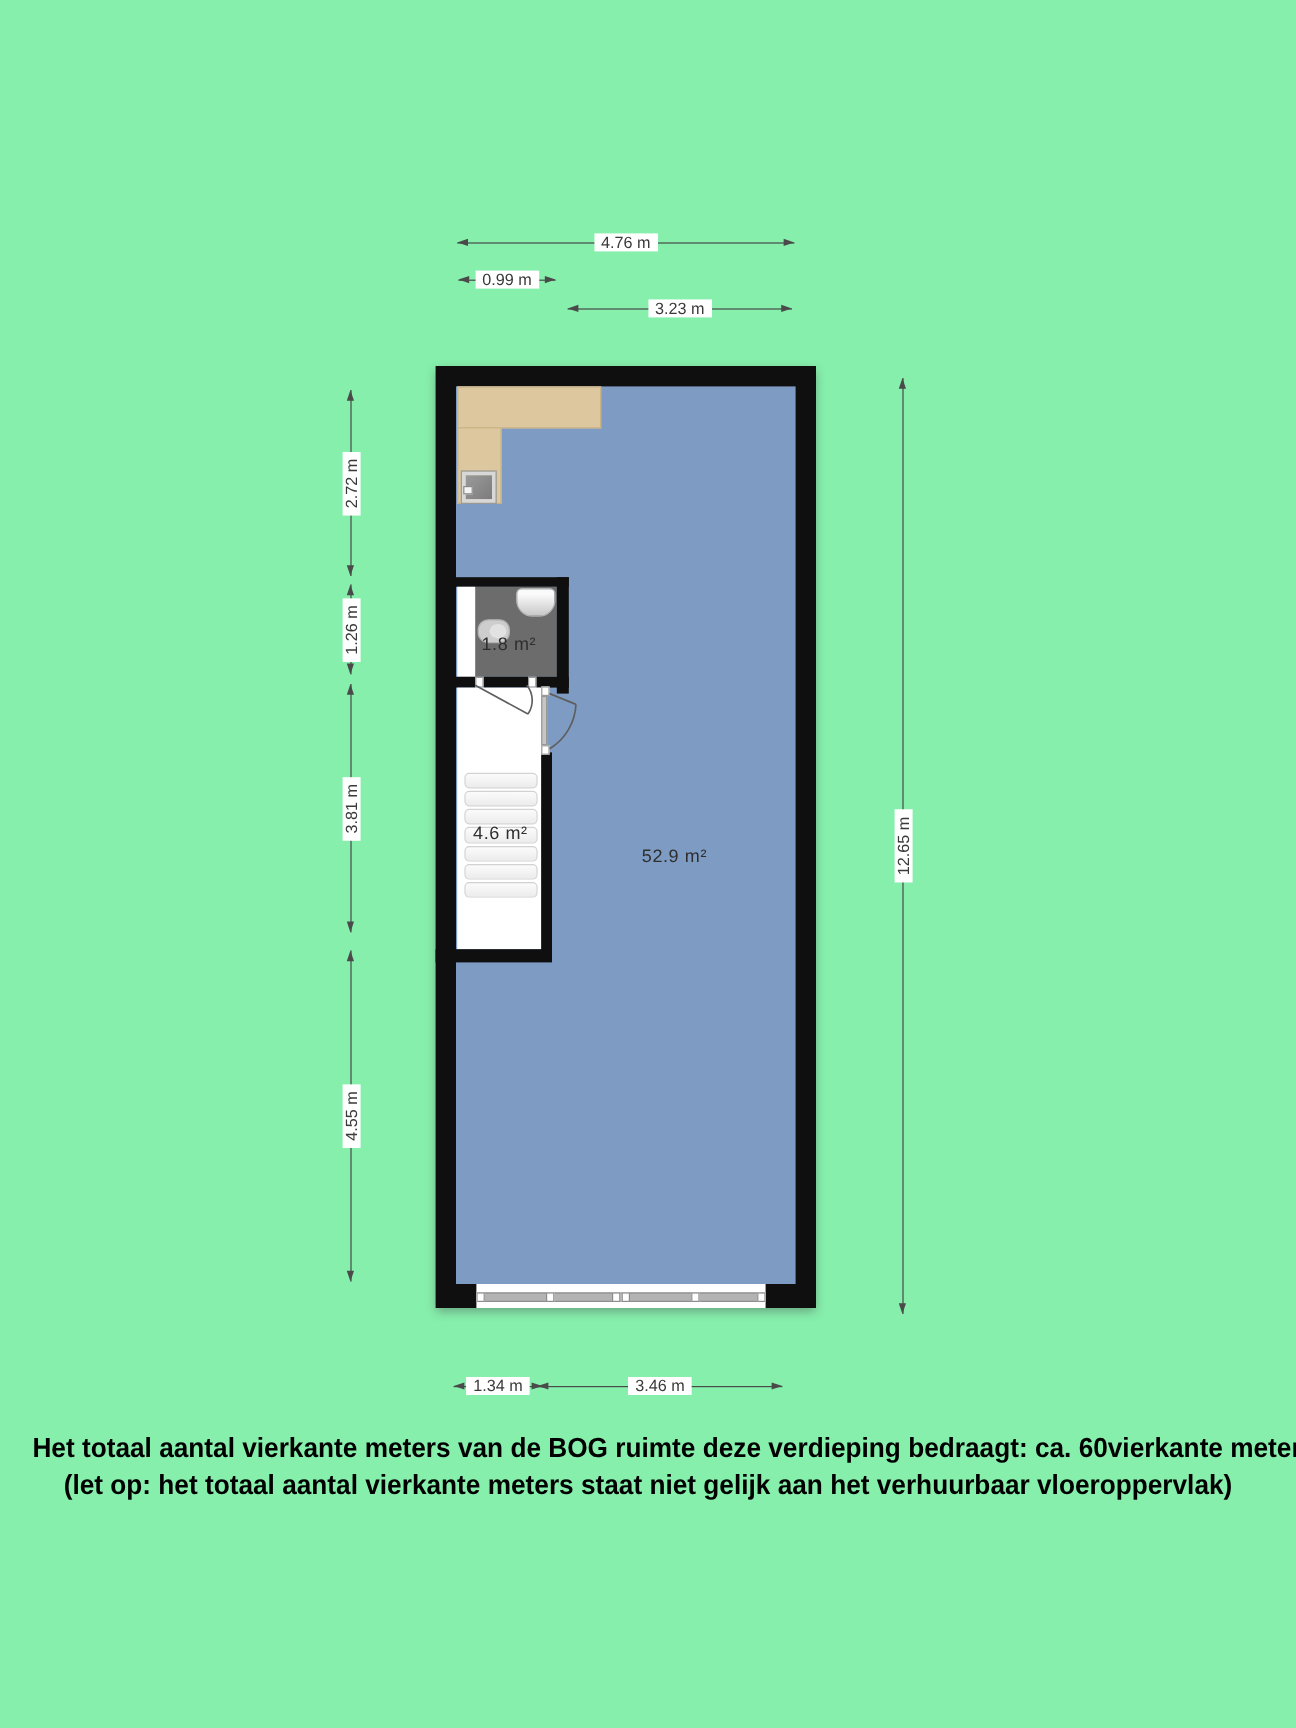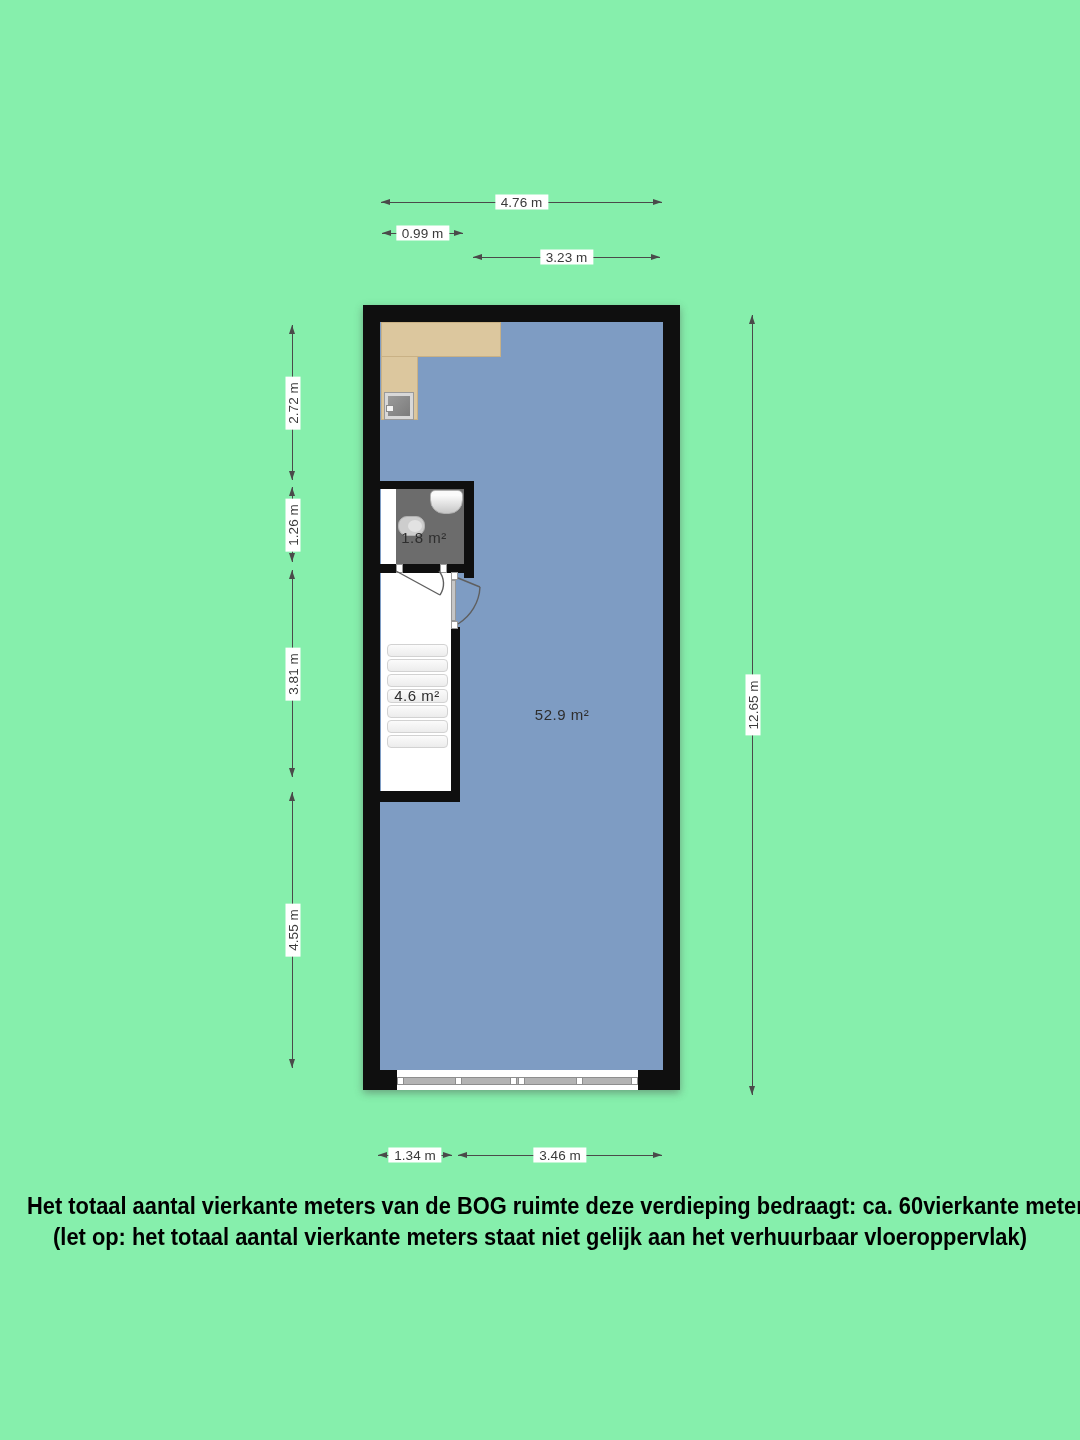--- a/index.html
+++ b/index.html
@@ -87,21 +87,21 @@
     <span class="dimlabel">4.55 m</span>
   </div>
 
   <div class="dimv" style="left:752px;top:315px;height:780px;">
     <span class="dimlabel">12.65 m</span>
   </div>
 
   <div class="dimh" style="left:378px;top:1155px;width:74px;">
     <span class="dimlabel">1.34 m</span>
   </div>
-  <div class="dimh" style="left:458px;top:1155px;width:204px;">
+  <div class="dimh" style="left:448px;top:1155px;width:204px;">
     <span class="dimlabel">3.46 m</span>
   </div>
 
   <div class="plan">
 
     <div class="abs floor-main"></div>
 
     <div class="abs counter" style="left:18px;top:17px;width:120px;height:35px;"></div>
     <div class="abs counter" style="left:18px;top:51px;width:37px;height:64px;"></div>
     <div class="abs kitchen-sink" style="left:22px;top:88px;width:28px;height:26px;">

